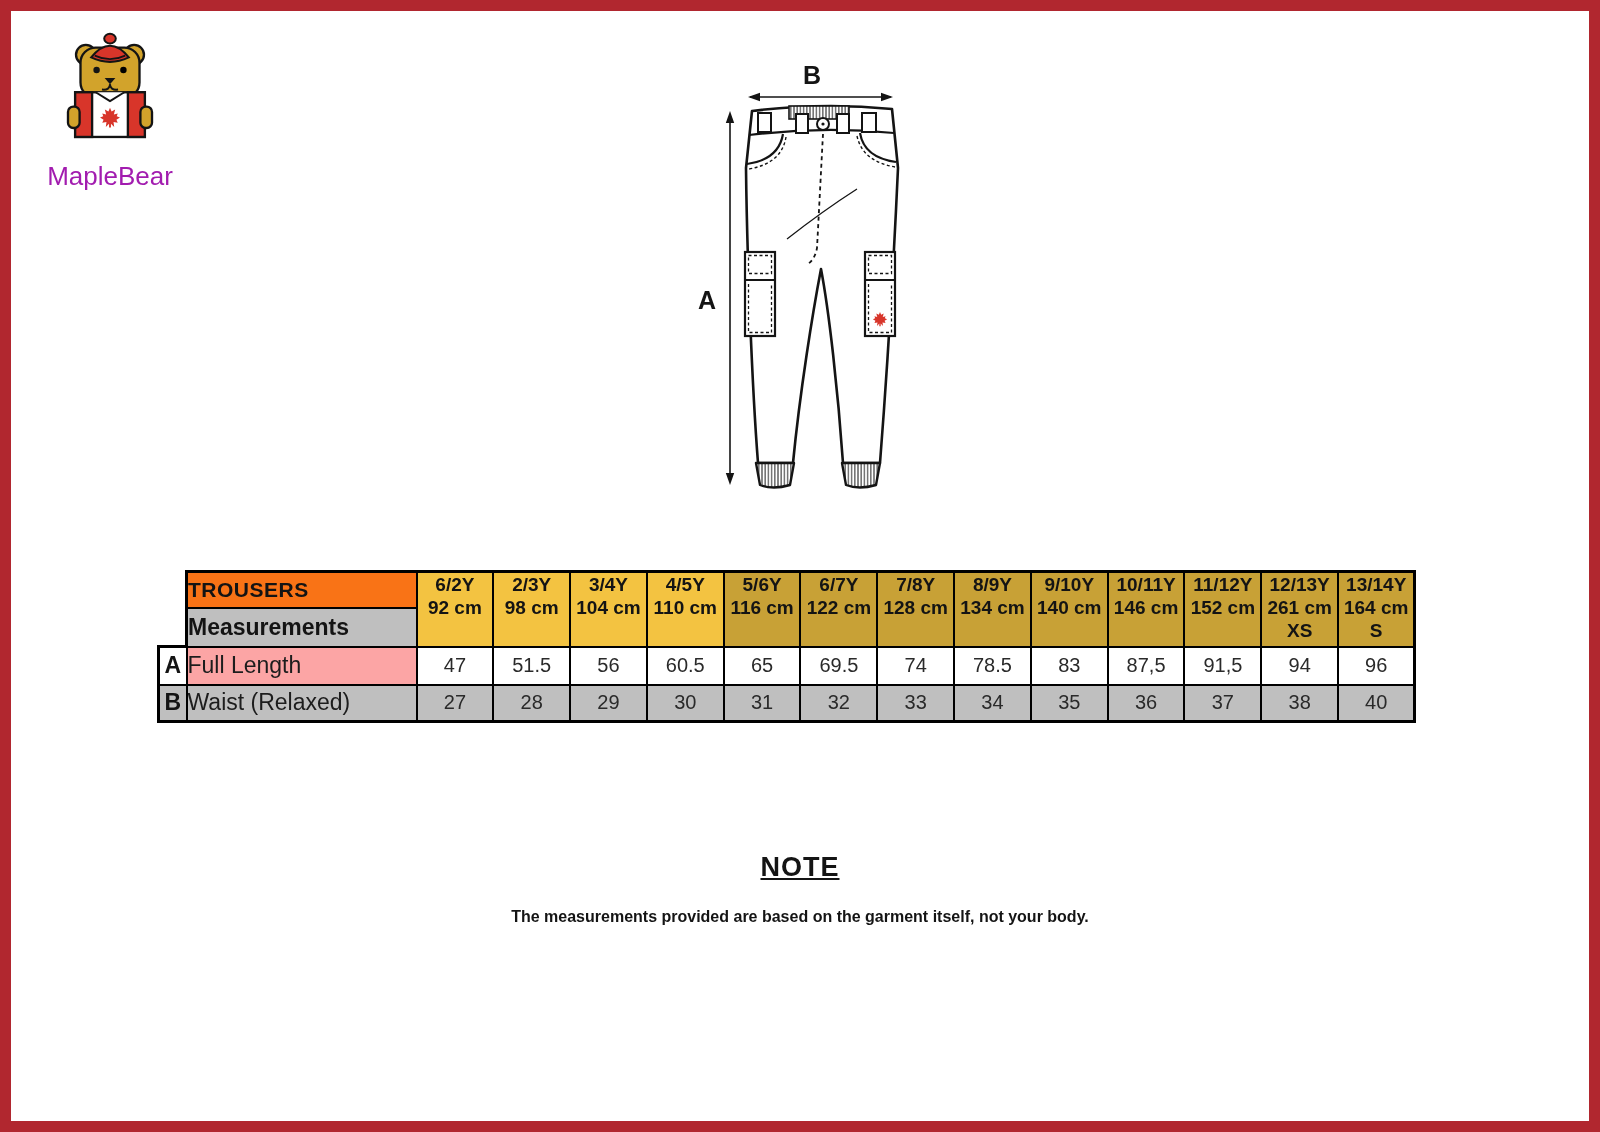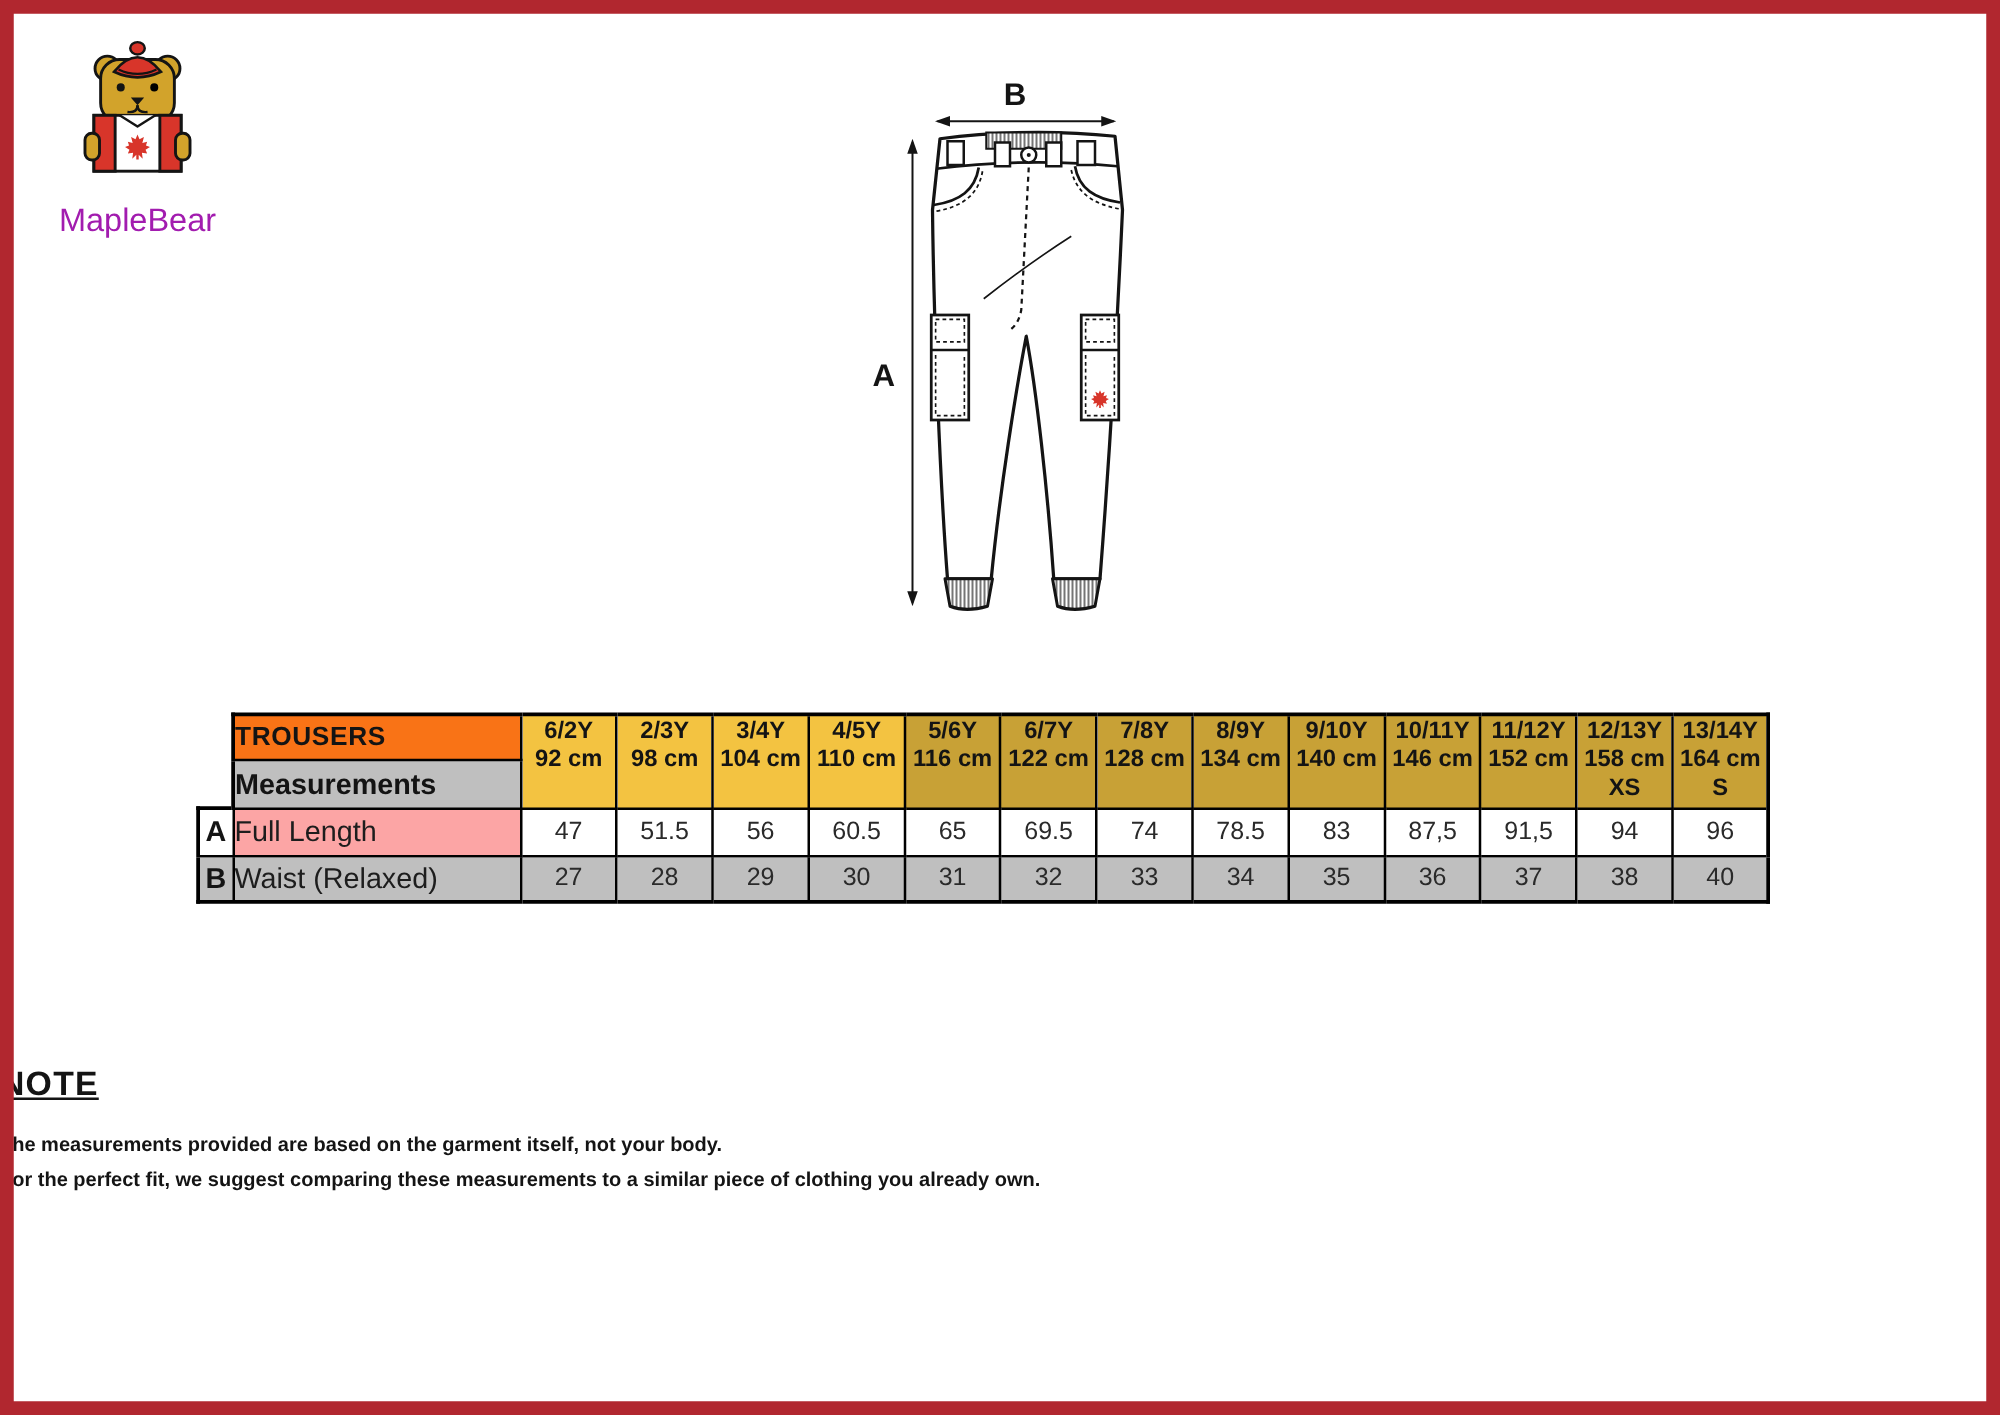--- a/index.html
+++ b/index.html
@@ -33,21 +33,21 @@
   .age{vertical-align:top;text-align:center;font-weight:bold;font-size:19px;line-height:23px;padding-top:4px;}
   .age span{display:block;}
   .c-light{background:var(--header-yellow,#F3C341);}
   .c-dark{background:var(--header-gold,#C8A136);}
   .key-cell{background:#fff;font-weight:bold;font-size:23px;text-align:center;vertical-align:middle;}
   .label-cell{background:#fca5a5;font-size:23px;padding-left:10px;vertical-align:middle;color:#1d1d1d;}
   .val{background:#fff;text-align:center;font-size:20px;color:#2a2a2a;vertical-align:middle;}
   .grayed{background:var(--row-gray,#BFBFBF)!important;}
 
   
-  .note{position:absolute;left:0;right:0;top:852px;}
+  .note{position:absolute;left:0;right:0;top:852px;text-align:center;}
   .note-title{display:inline-block;font-size:27px;font-weight:bold;text-decoration:underline;letter-spacing:1px;margin-bottom:20px;}
   .note-line{font-size:16px;font-weight:bold;line-height:28px;color:#141414;}
 </style>
 </head>
 <body>
 
 <div class="page">
   <div class="frame"></div>
 
   <div class="logo">
@@ -230,21 +230,21 @@
             <span>146 cm</span>
             <span></span>
           </td>
       <td class="age c-dark bt" rowspan="2">
             <span>11/12Y</span>
             <span>152 cm</span>
             <span></span>
           </td>
       <td class="age c-dark bt" rowspan="2">
             <span>12/13Y</span>
-            <span>158 cm</span>
+            <span>261 cm</span>
             <span>XS</span>
           </td>
       <td class="age c-dark bt br" rowspan="2">
             <span>13/14Y</span>
             <span>164 cm</span>
             <span>S</span>
           </td>
     </tr>
     <tr class="r2">
       <td class="ghost"></td>
@@ -283,15 +283,14 @@
       <td class="val grayed bb">37</td>
       <td class="val grayed bb">38</td>
       <td class="val grayed bb br">40</td>
     </tr>
   </tbody>
     </table>
 
   <div class="note">
     <div><span class="note-title">NOTE</span></div>
     <div class="note-line">The measurements provided are based on the garment itself, not your body.</div>
-    <div class="note-line">For the perfect fit, we suggest comparing these measurements to a similar piece of clothing you already own.</div>
   </div>
 </div>
 
 </body></html>

